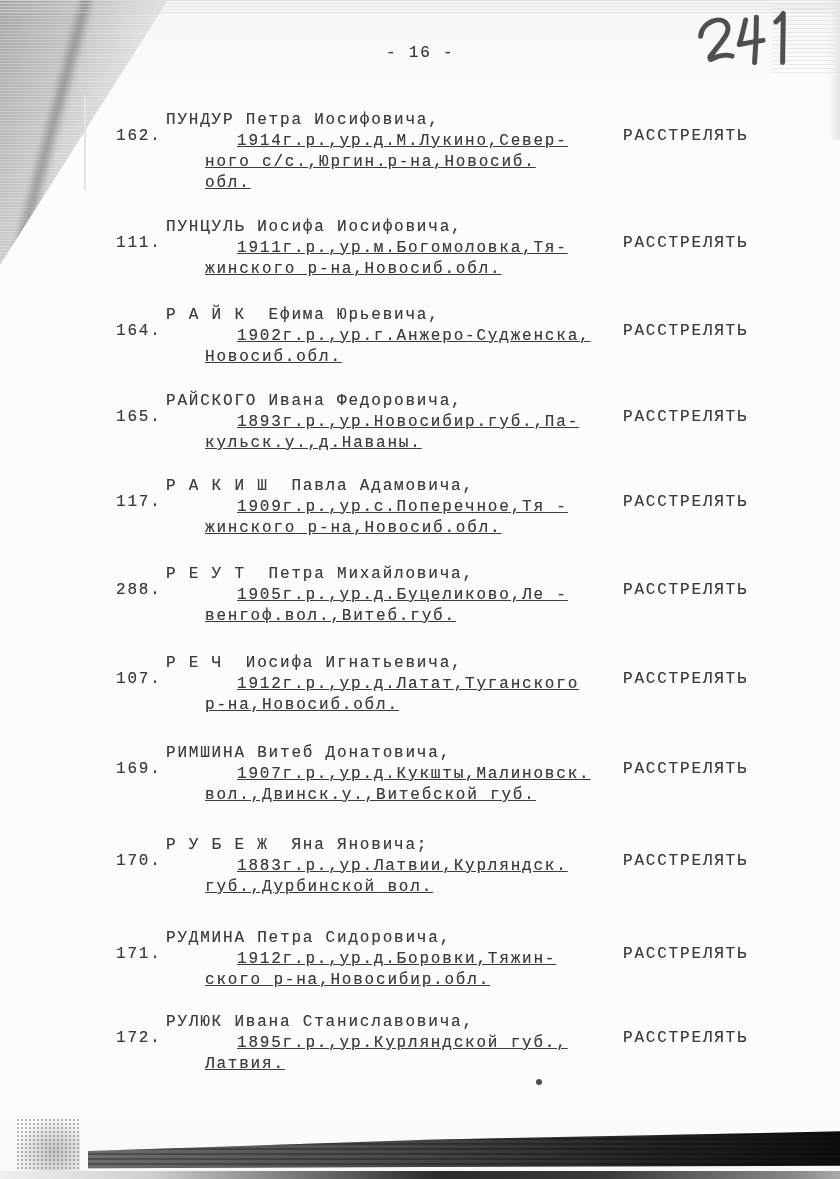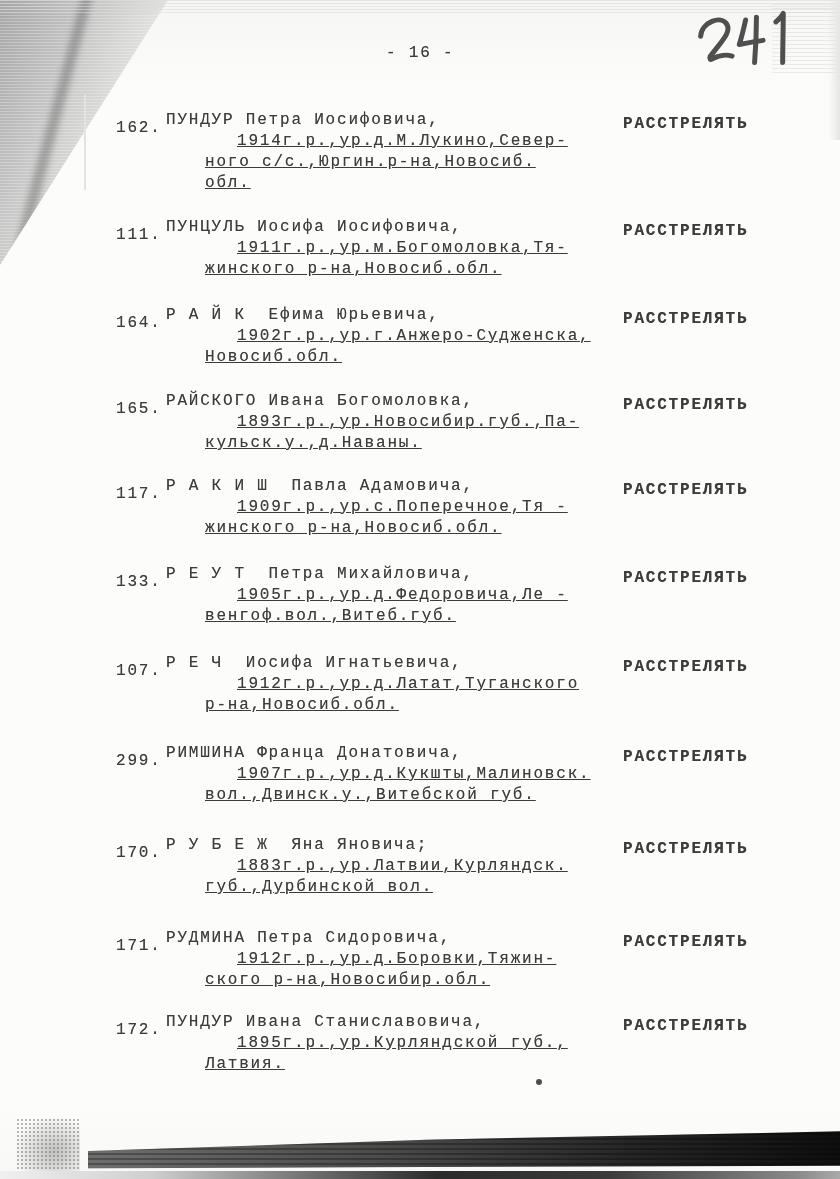--- a/index.html
+++ b/index.html
@@ -57,24 +57,24 @@
     position:absolute;left:0;top:1171px;width:840px;height:8px;
     background:linear-gradient(to right,#f0f0f0,#cfcfcf 18%,#6a6a6a 38%,#2b2b2b 52%,#3a3a3a 72%,#8a8a8a 95%,#aaaaaa);
   }
   .ink-dot{position:absolute;left:536px;top:1079px;width:6px;height:6px;border-radius:50%;background:#2f2f2f;opacity:.85;}
   
   .page-number{position:absolute;left:386px;top:43px;}
   .stamp{position:absolute;left:694px;top:10px;width:106px;height:60px;transform:rotate(-4deg);}
   .stamp svg{display:block;}
   
   .entry{position:absolute;left:0;width:840px;}
-  .entry .num{position:absolute;left:116px;top:8px;white-space:pre;}
+  .entry .num{position:absolute;left:116px;top:16px;white-space:pre;}
   .entry .name{position:absolute;left:166px;top:0;white-space:pre-wrap;}
   .entry .details{position:absolute;left:205px;top:21px;width:430px;white-space:pre-wrap;text-indent:32px;text-decoration:underline;}
-  .entry .verdict{position:absolute;left:623px;top:4px;white-space:pre;font-weight:bold;}
+  .entry .verdict{position:absolute;left:623px;top:16px;white-space:pre;}
 </style>
 </head>
 <body>
 
 <div class="page">
 
   <div class="wedge">
       <div class="wedge-core"></div>
     </div>
   <div class="faint-vline"></div>
@@ -116,53 +116,53 @@
   <div class="entry" style="top:305px">
     <div class="num">164.</div>
     <div class="name">Р А Й К  Ефима Юрьевича,</div>
     <div class="details">1902г.р.,ур.г.Анжеро-Судженска,
 Новосиб.обл.</div>
     <div class="verdict">РАССТРЕЛЯТЬ</div>
   </div>
 
   <div class="entry" style="top:391px">
     <div class="num">165.</div>
-    <div class="name">РАЙСКОГО Ивана Богомоловка,</div>
+    <div class="name">РАЙСКОГО Ивана Федоровича,</div>
     <div class="details">1893г.р.,ур.Новосибир.губ.,Па-
 кульск.у.,д.Наваны.</div>
     <div class="verdict">РАССТРЕЛЯТЬ</div>
   </div>
 
   <div class="entry" style="top:476px">
     <div class="num">117.</div>
     <div class="name">Р А К И Ш  Павла Адамовича,</div>
     <div class="details">1909г.р.,ур.с.Поперечное,Тя -
 жинского р-на,Новосиб.обл.</div>
     <div class="verdict">РАССТРЕЛЯТЬ</div>
   </div>
 
   <div class="entry" style="top:564px">
-    <div class="num">133.</div>
+    <div class="num">288.</div>
     <div class="name">Р Е У Т  Петра Михайловича,</div>
-    <div class="details">1905г.р.,ур.д.Федоровича,Ле -
+    <div class="details">1905г.р.,ур.д.Буцеликово,Ле -
 венгоф.вол.,Витеб.губ.</div>
     <div class="verdict">РАССТРЕЛЯТЬ</div>
   </div>
 
   <div class="entry" style="top:653px">
     <div class="num">107.</div>
     <div class="name">Р Е Ч  Иосифа Игнатьевича,</div>
     <div class="details">1912г.р.,ур.д.Латат,Туганского
 р-на,Новосиб.обл.</div>
     <div class="verdict">РАССТРЕЛЯТЬ</div>
   </div>
 
   <div class="entry" style="top:743px">
-    <div class="num">299.</div>
-    <div class="name">РИМШИНА Франца Донатовича,</div>
+    <div class="num">169.</div>
+    <div class="name">РИМШИНА Витеб Донатовича,</div>
     <div class="details">1907г.р.,ур.д.Кукшты,Малиновск.
 вол.,Двинск.у.,Витебской губ.</div>
     <div class="verdict">РАССТРЕЛЯТЬ</div>
   </div>
 
   <div class="entry" style="top:835px">
     <div class="num">170.</div>
     <div class="name">Р У Б Е Ж  Яна Яновича;</div>
     <div class="details">1883г.р.,ур.Латвии,Курляндск.
 губ.,Дурбинской вол.</div>
@@ -172,21 +172,21 @@
   <div class="entry" style="top:928px">
     <div class="num">171.</div>
     <div class="name">РУДМИНА Петра Сидоровича,</div>
     <div class="details">1912г.р.,ур.д.Боровки,Тяжин-
 ского р-на,Новосибир.обл.</div>
     <div class="verdict">РАССТРЕЛЯТЬ</div>
   </div>
 
   <div class="entry" style="top:1012px">
     <div class="num">172.</div>
-    <div class="name">ПУНДУР Ивана Станиславовича,</div>
+    <div class="name">РУЛЮК Ивана Станиславовича,</div>
     <div class="details">1895г.р.,ур.Курляндской губ.,
 Латвия.</div>
     <div class="verdict">РАССТРЕЛЯТЬ</div>
   </div>
 
   <div class="ink-dot"></div>
   <div class="speckle"></div>
   <div class="band1"></div>
   <div class="band2"></div>
 

